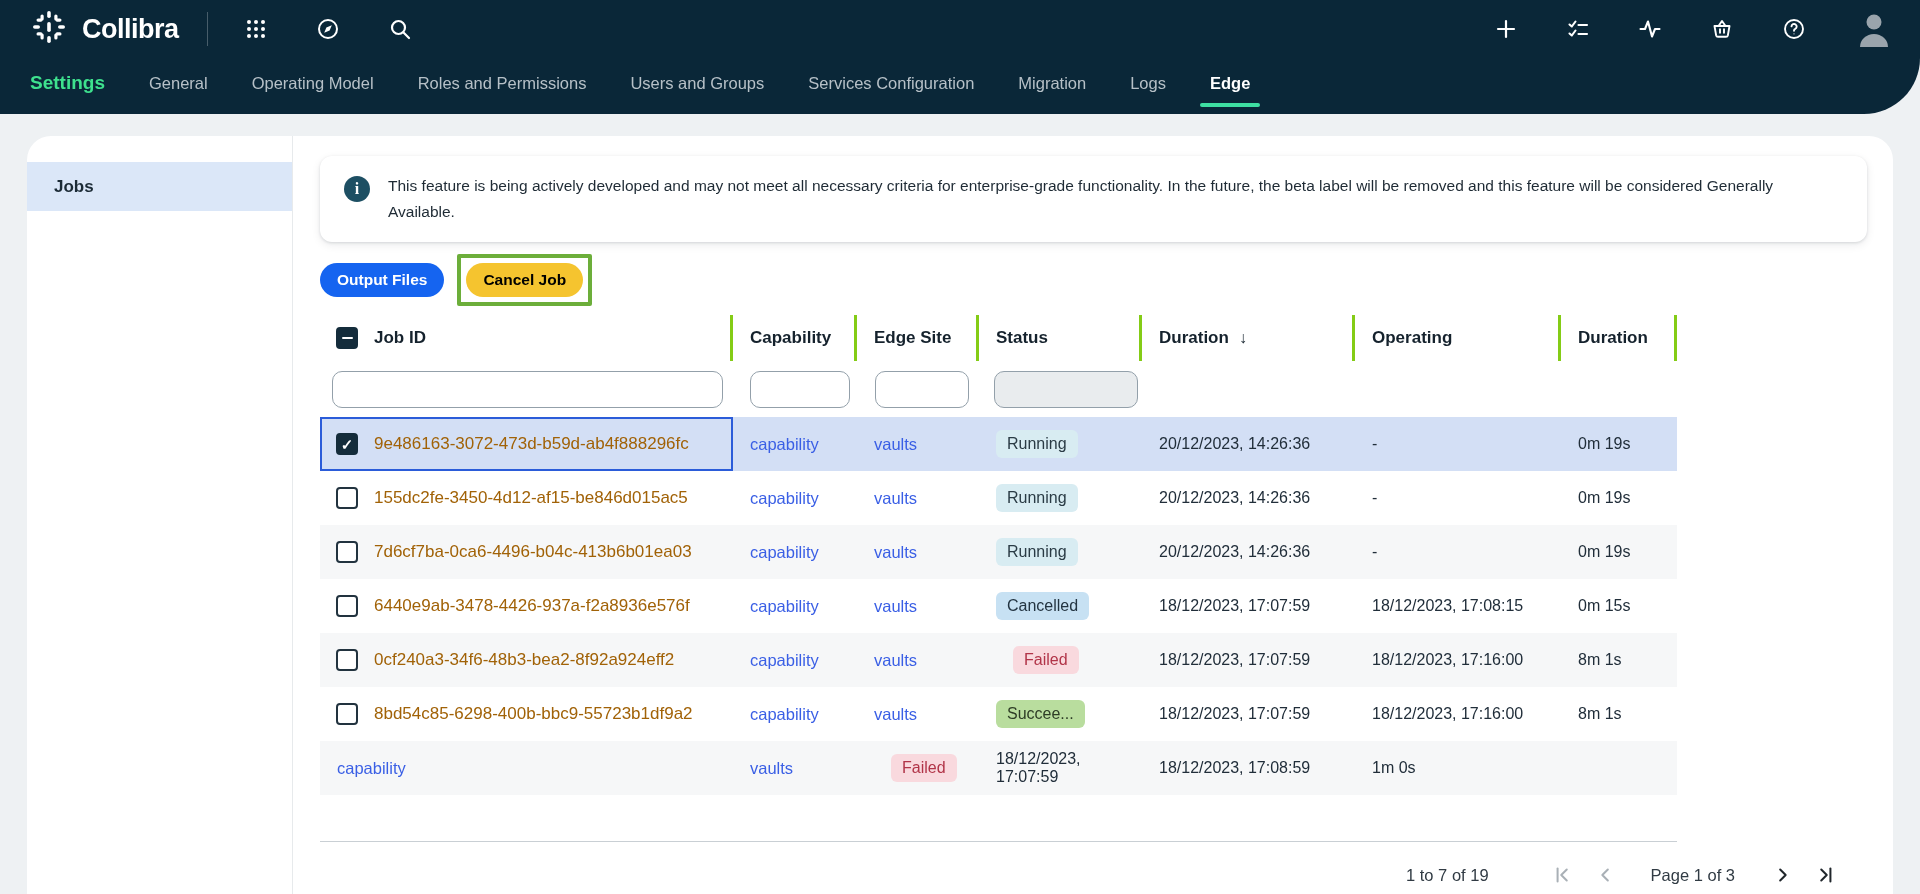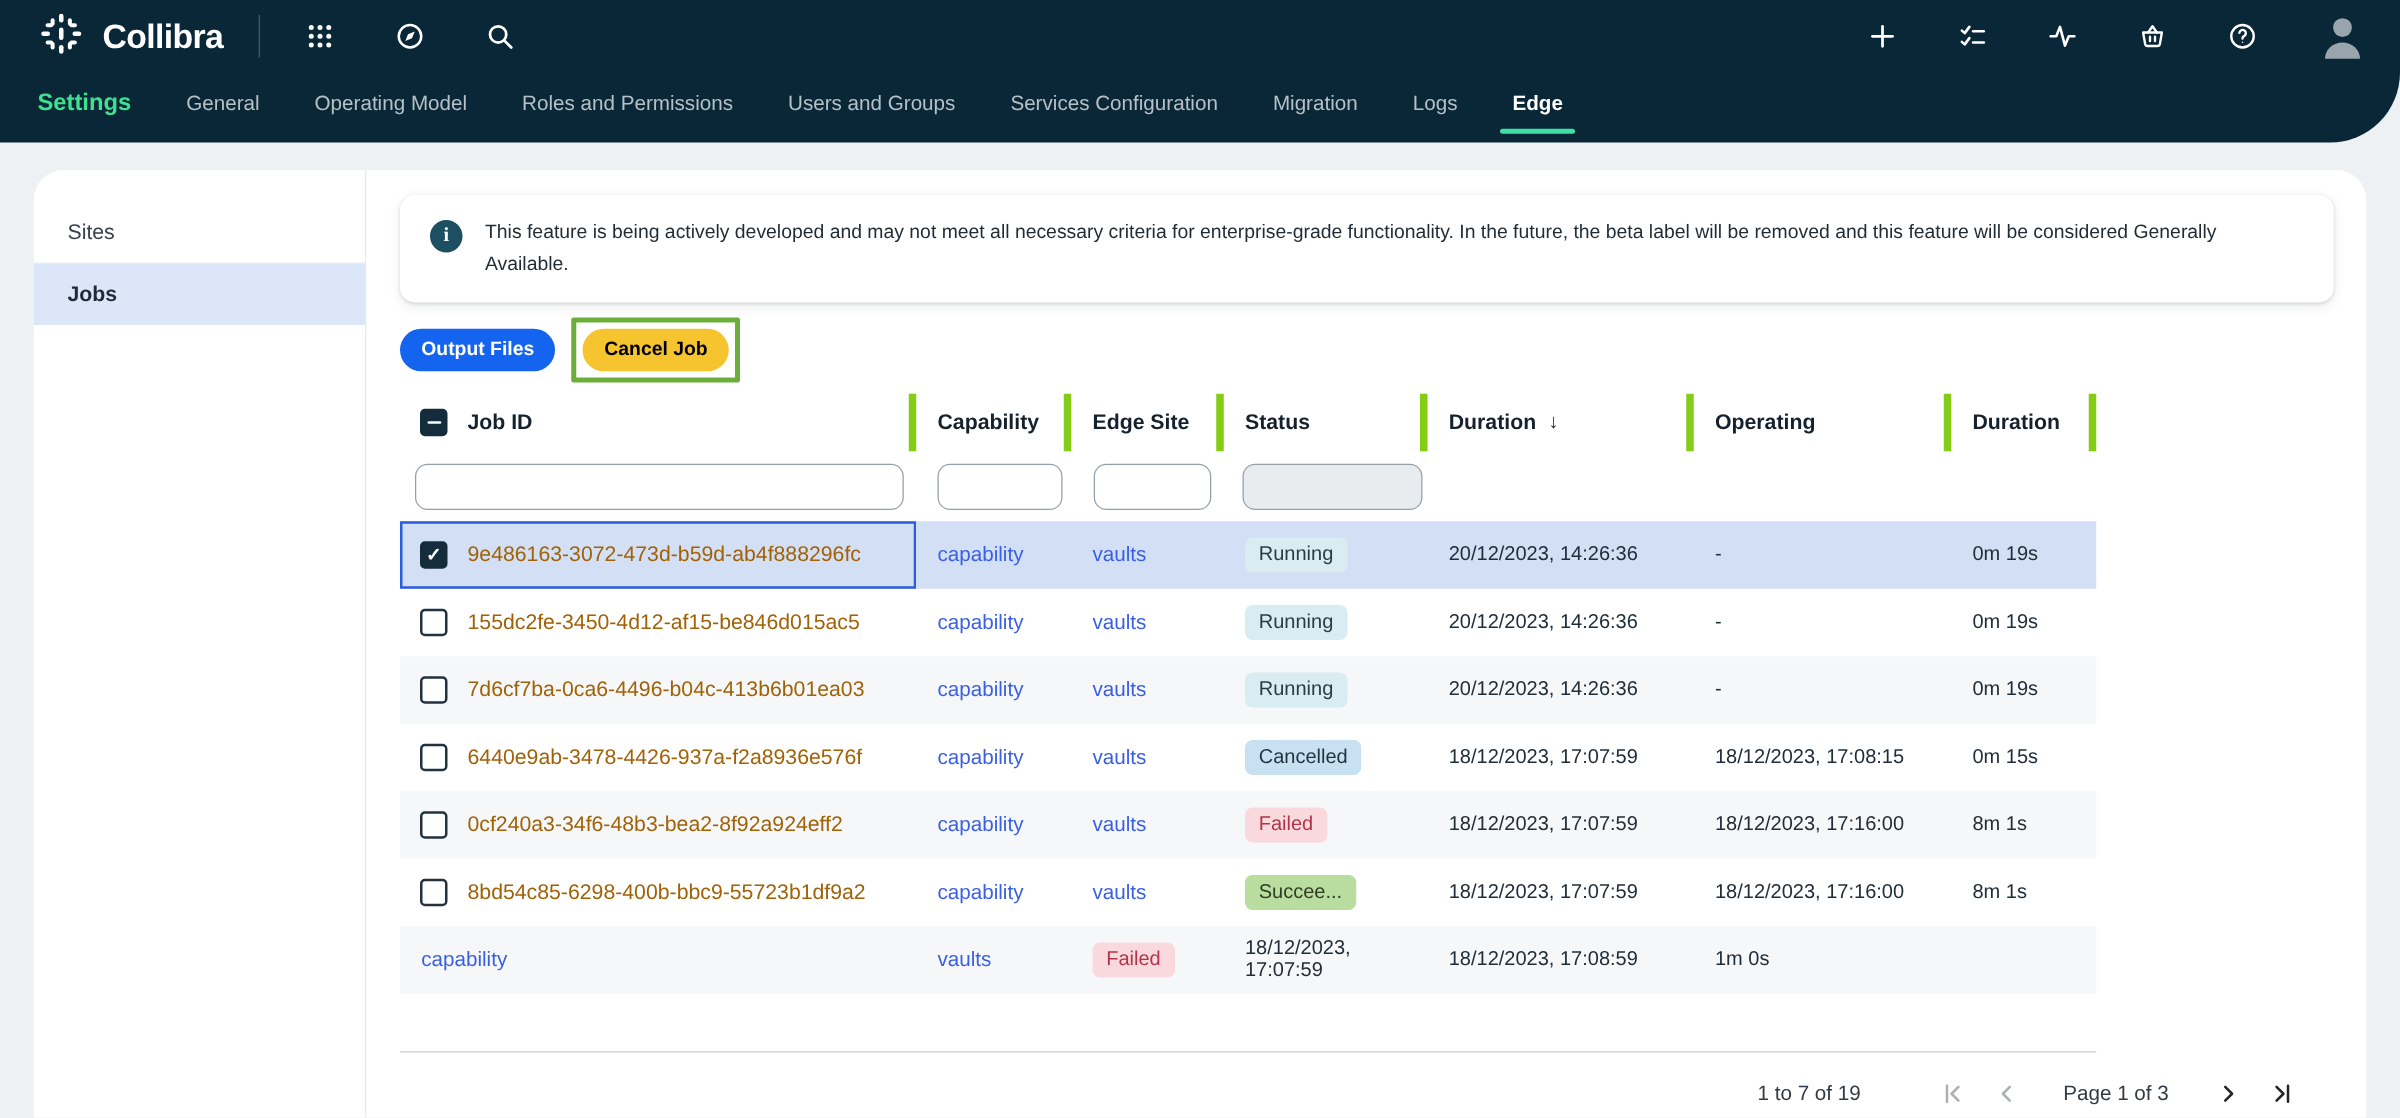--- a/index.html
+++ b/index.html
@@ -61,21 +61,21 @@
   .btn { border:none; border-radius:999px; padding:8px 17px; font-size:15.5px; font-weight:700;
     font-family:"Liberation Sans", sans-serif; cursor:pointer; }
   .btn-blue { background:#1564f0; color:#ffffff; }
   .hl-box { border:4px solid #6cae3a; padding:5px; border-radius:2px; background:transparent; }
   .btn-yellow { background:#f5c42f; color:#000000; }
 
   
   .tbl { margin-top:10px; width:1357px; }
   .grid-row { display:grid; grid-template-columns:413px 124px 122px 163px 213px 206px 116px; }
   .th { height:46px; display:flex; align-items:center; font-size:17px; font-weight:700;
-    color:#15222d; border-right:6px solid #84cc16; padding-left:17px; }
+    color:#15222d; border-right:3px solid #84cc16; padding-left:17px; }
   .th.first { padding-left:16px; gap:16px; }
   .sort-arrow { font-size:16px; margin-left:10px; font-weight:400; color:#1b2933; }
 
   .filters { height:56px; align-items:center; }
   .f-in { height:37px; border:1.5px solid #93a0aa; border-radius:10px; background:#fff;
     font-size:15px; padding:0 10px; outline:none; font-family:"Liberation Sans", sans-serif; }
   .f-id { width:391px; margin-left:12px; }
   .f-cap { width:100px; margin-left:17px; }
   .f-site { width:94px; margin-left:18px; }
   .f-status { width:144px; margin-left:15px; background:#e9ecee; }
@@ -87,21 +87,21 @@
   .td-id { padding-left:16px; gap:16px; position:relative; }
   .trow.selected .td-id { box-shadow:inset 0 0 0 2px #2b5cd9; }
   .idtext { color:#a16207; }
   .cell-link { color:#3a5fe5; text-decoration:none; font-size:16.5px; cursor:pointer; }
   .date-txt { font-size:16px; color:#212e3a; }
 
   .badge { display:inline-block; padding:5px 11px; border-radius:6px; font-size:16px;
     max-width:118px; white-space:nowrap; overflow:hidden; }
   .badge.running   { background:#d8ecf2; color:#2a3b45; }
   .badge.cancelled { background:#c7e1f3; color:#233441; }
-  .badge.failed    { background:#f9d9de; color:#b13448; }
+  .badge.failed    { background:#f9d9de; color:#b13448;margin-left:17px; }
   .badge.succeeded { background:#b9dd9e; color:#2e3d26; }
 
   
   .cb { width:22px; height:22px; border:2px solid #22333f; border-radius:4px; background:#fff;
     flex:none; display:flex; align-items:center; justify-content:center; cursor:pointer; }
   .cb.checked { background:#142c3b; border-color:#142c3b; }
   .cb.checked::after { content:"✓"; color:#fff; font-size:15px; font-weight:700; line-height:1; }
   .cb.indet { background:#142c3b; border-color:#142c3b; }
   .cb.indet::after { content:""; width:11px; height:2.5px; background:#fff; border-radius:1px; }
 
@@ -222,21 +222,20 @@
     <span class="nav-tab">Users and Groups</span>
     <span class="nav-tab">Services Configuration</span>
     <span class="nav-tab">Migration</span>
     <span class="nav-tab">Logs</span>
     <span class="nav-tab active">Edge</span>
   </div>
 </div>
 
 <div class="panel">
   <div class="sidebar">
-    <div class="side-item first">Sites</div>
     <div class="side-item active">Jobs</div>
   </div>
 
   <div class="content">
 
     <div class="banner">
       <div class="info-ic">i</div>
       <div class="banner-text">This feature is being actively developed and may not meet all necessary criteria for enterprise-grade functionality. In the future, the beta label will be removed and this feature will be considered Generally Available.</div>
     </div>
 

